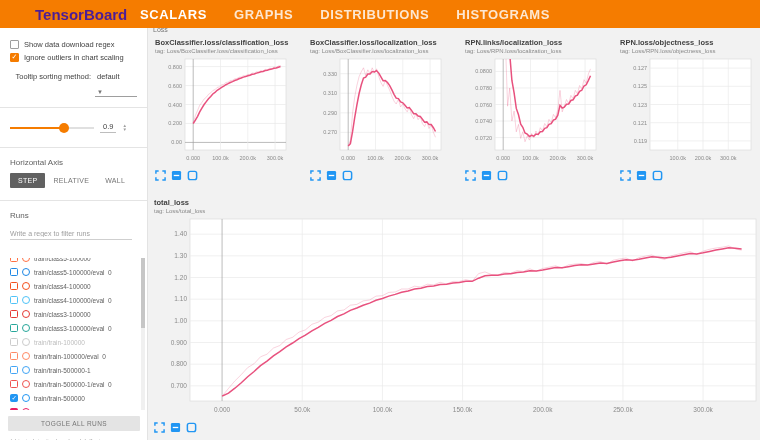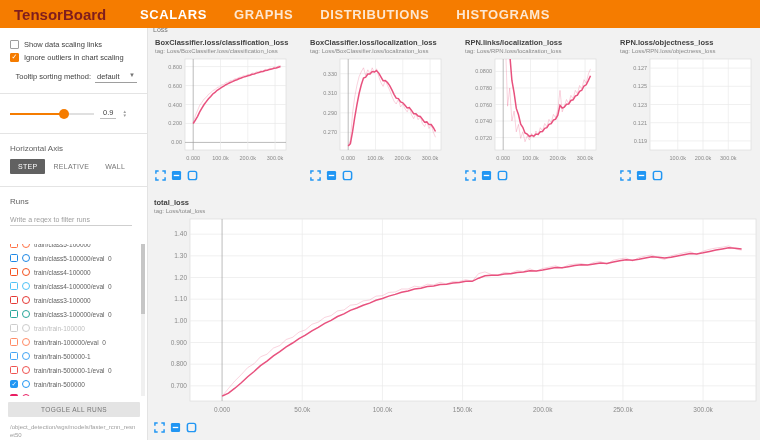--- a/index.html
+++ b/index.html
@@ -2,39 +2,39 @@
 <html><head>
 <meta charset="utf-8">
 <style>
   * { box-sizing: border-box; margin: 0; padding: 0; }
   html,body { width:760px; height:440px; overflow:hidden;
     font-family:"Liberation Sans", sans-serif; background:#f2f2f2; }
 
   
   .header { position:absolute; left:0; top:0; width:760px; height:28px;
     background:#f57c00; display:flex; align-items:center; z-index:10; }
-  .logo { color:#7f1d1d; font-size:15px; font-weight:700; padding-left:14px; width:140px; }
+  .logo { color:#4c1d95; font-size:15px; font-weight:700; padding-left:35px; width:140px; }
   .nav { display:flex; gap:27px; }
   .nav-tab { color:rgba(255,255,255,.82); font-size:13px; font-weight:700;
     letter-spacing:.6px; cursor:pointer; }
   .nav-tab.active { color:#fff; }
 
   
   .sidebar { position:absolute; left:0; top:28px; width:148px; bottom:0;
     background:#fff; border-right:1px solid #e3e3e3; padding:10px 0 0 0; }
   .side-row { display:flex; align-items:center; gap:5px; padding:2px 10px; }
   .cbx { width:9px; height:9px; border:1.5px solid #9e9e9e; border-radius:1px;
     flex:0 0 auto; position:relative; }
   .cbx.on { background:#f57c00; border-color:#f57c00; }
   .cbx.on::after { content:"✓"; color:#fff; font-size:7px; position:absolute;
     left:0.5px; top:-1.5px; }
   .side-label { font-size:7.5px; color:#424242; }
   .select-row { padding:8px 10px 2px 10px; display:flex; align-items:baseline; gap:4px;justify-content:flex-end; }
   .select-box { font-size:7.5px; color:#424242; border-bottom:1px solid #9e9e9e;
-    padding:0 2px 1px 2px; min-width:42px; display:inline-flex; justify-content:space-between; gap:8px; cursor:pointer;}
+    padding:0 2px 1px 2px; min-width:42px; display:inline-flex; justify-content:space-between; gap:8px; cursor:pointer;flex-direction:column;}
   .select-arrow { font-size:6px; color:#757575; }
   .divider { height:1px; background:#e4e4e4; margin:8px 0; }
   .section-title { font-size:8px; color:#616161; padding:2px 10px; }
   .slider-row { display:flex; align-items:center; gap:6px; padding:6px 10px; }
   .slider-track { position:relative; width:84px; height:2px; background:#e0e0e0; }
   .slider-fill { position:absolute; left:0; top:0; height:2px; width:60%; background:#f57c00; }
   .slider-thumb { position:absolute; left:58%; top:-4px; width:10px; height:10px;
     border-radius:50%; background:#f57c00; cursor:pointer; }
   .num-box { font-size:7.5px; color:#424242; border-bottom:1px solid #bdbdbd;
     padding:0 3px 1px 3px; }
@@ -84,21 +84,21 @@
     <div class="nav-tab active">SCALARS</div>
     <div class="nav-tab">GRAPHS</div>
     <div class="nav-tab">DISTRIBUTIONS</div>
     <div class="nav-tab">HISTOGRAMS</div>
   </div>
 </div>
 
 <div class="sidebar">
   <div class="side-row">
     <span class="cbx"></span>
-    <span class="side-label">Show data scaling links</span>
+    <span class="side-label">Show data download regex</span>
   </div>
   <div class="side-row">
     <span class="cbx on"></span>
     <span class="side-label">Ignore outliers in chart scaling</span>
   </div>
 
   <div class="select-row">
     <span class="side-label">Tooltip sorting method:</span>
     <span class="select-box">
       <span>default</span>

